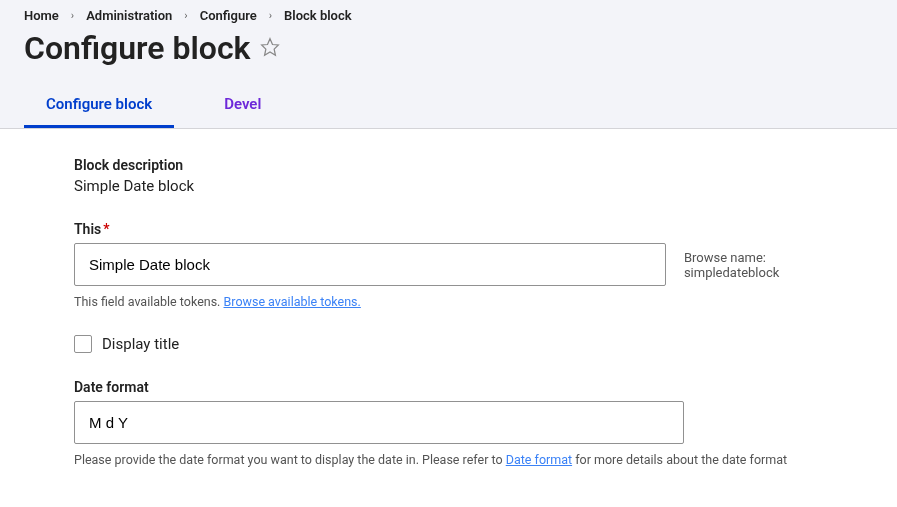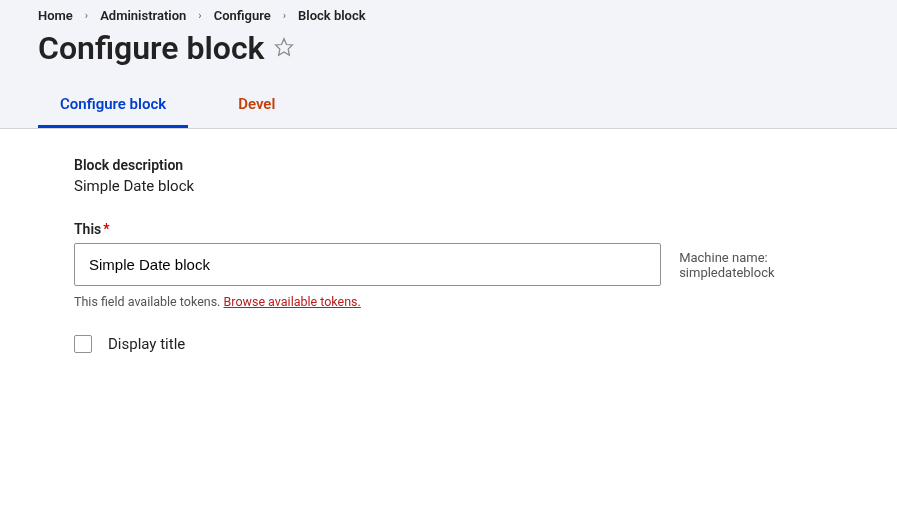--- a/index.html
+++ b/index.html
@@ -1,46 +1,46 @@
 <!DOCTYPE html>
 <html><head>
   <meta charset="utf-8">
   <style>
     * { box-sizing: border-box; margin: 0; padding: 0; }
     body { font-family: -apple-system, BlinkMacSystemFont, "Segoe UI", Roboto, sans-serif; font-size: 14px; color: #222; }
     
-    .header-region { background: #f3f4f9; padding: 8px 38px 0 38px; border-bottom: 1px solid #d4d4d8; }
+    .header-region { background: #f3f4f9; padding: 8px 38px 0 24px; border-bottom: 1px solid #d4d4d8; }
     
     .breadcrumb { display: flex; align-items: center; gap: 12px; font-size: 13px; padding-bottom: 4px; }
     .breadcrumb a { color: #222; text-decoration: none; font-weight: 600; }
     .breadcrumb .sep { color: #666; font-size: 11px; }
     
     .page-title-row { display: flex; align-items: center; gap: 10px; padding: 2px 0 18px 0; }
     .page-title { font-size: 32px; font-weight: 600; }
     .star-icon { color: #888; }
     
     .tabs { display: flex; gap: 28px; }
-    .tab { padding: 10px 22px 12px 22px; font-size: 15px; font-weight: 600; color: #c2410c; cursor: pointer; border-bottom: 3px solid transparent; }
+    .tab { padding: 10px 22px 12px 22px; font-size: 15px; font-weight: 600; color: #6d28d9; cursor: pointer; border-bottom: 3px solid transparent; }
     .tab.active { color: #003ecc; border-bottom-color: #003ecc; }
     
     .content { padding: 28px 38px; }
     
     .field-group { margin-bottom: 26px; margin-left: 36px; }
     .field-label { font-weight: 600; font-size: 14px; margin-bottom: 4px; display: block; }
     .field-value-static { font-size: 15px; color: #222; margin-top: 2px; }
     .required { color: #cc0000; margin-left: 2px; }
     
     .title-row { display: flex; align-items: center; gap: 18px; margin-top: 6px; }
     .text-input { width: 610px; padding: 12px 14px; font-size: 15px; border: 1px solid #919191; border-radius: 2px; }
     .machine-name { font-size: 13px; color: #545454; }
     
     .description { font-size: 12.5px; color: #545454; margin-top: 8px; }
-    .description a { color: #b91c1c; text-decoration: underline; }
+    .description a { color: #3b82f6; text-decoration: underline; }
     
-    .checkbox-row { display: flex; align-items: center; gap: 16px; }
+    .checkbox-row { display: flex; align-items: center; gap: 10px; }
     .checkbox { width: 18px; height: 18px; border: 1px solid #919191; border-radius: 2px; cursor: pointer; }
     .checkbox-label { font-size: 15px; }
   </style>
 </head>
 <body>
 
 <div class="header-region">
   <nav class="breadcrumb">
     <a href="#">Home</a>
     <span class="sep">›</span>
@@ -72,29 +72,38 @@
     <div class="field-value-static">Simple Date block</div>
   </div>
 
   <div class="field-group">
     <label class="field-label">
       <span>This</span><span class="required">*</span>
     </label>
     <div class="title-row">
       <input type="text" class="text-input" value="Simple Date block" style="">
       <span class="machine-name">
-        <span>Machine name:</span> <span>simpledateblock</span>
+        <span>Browse name:</span> <span>simpledateblock</span>
       </span>
     </div>
     <div class="description">
       <span>This field available tokens.</span>
       <a href="#">Browse available tokens.</a>
     </div>
   </div>
 
   <div class="field-group">
     <div class="checkbox-row">
       <div class="checkbox"></div>
       <span class="checkbox-label">Display title</span>
     </div>
   </div>
 
+  <div class="field-group">
+    <label class="field-label">Date format</label>
+    <div style="margin-top:6px;">
+      <input type="text" class="text-input" value="M d Y" style="">
+    </div>
+    <div class="description">
+      <span>Please provide the date format you want to display the date in. Please refer to </span><a href="#">Date format</a><span> for more details about the date format</span>
+    </div>
+  </div>
 </div>
 
 </body></html>

